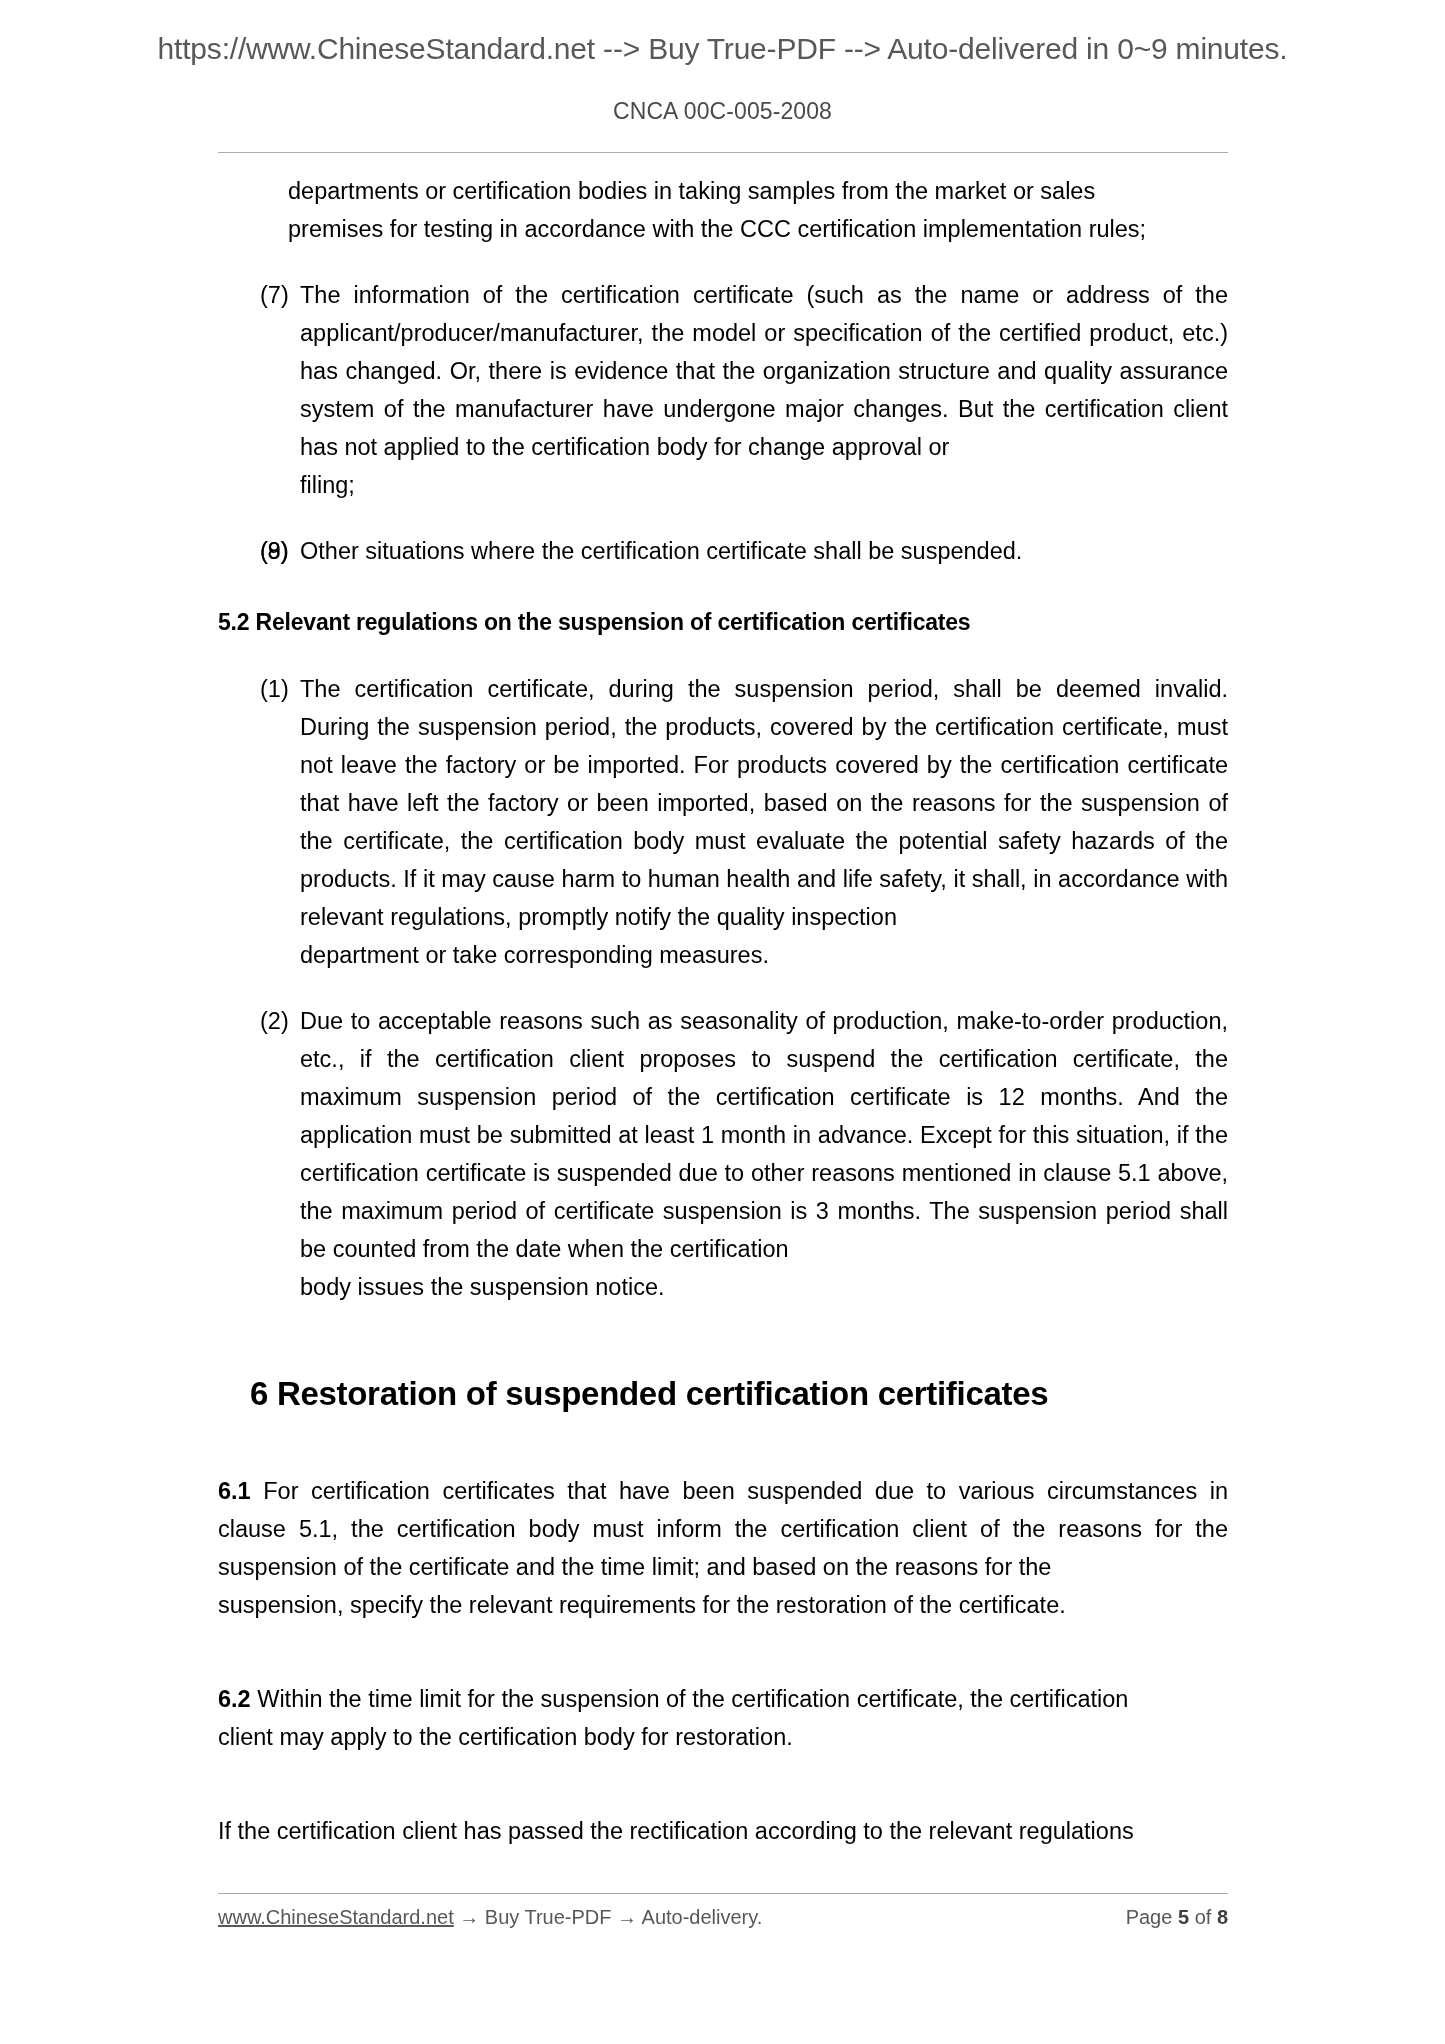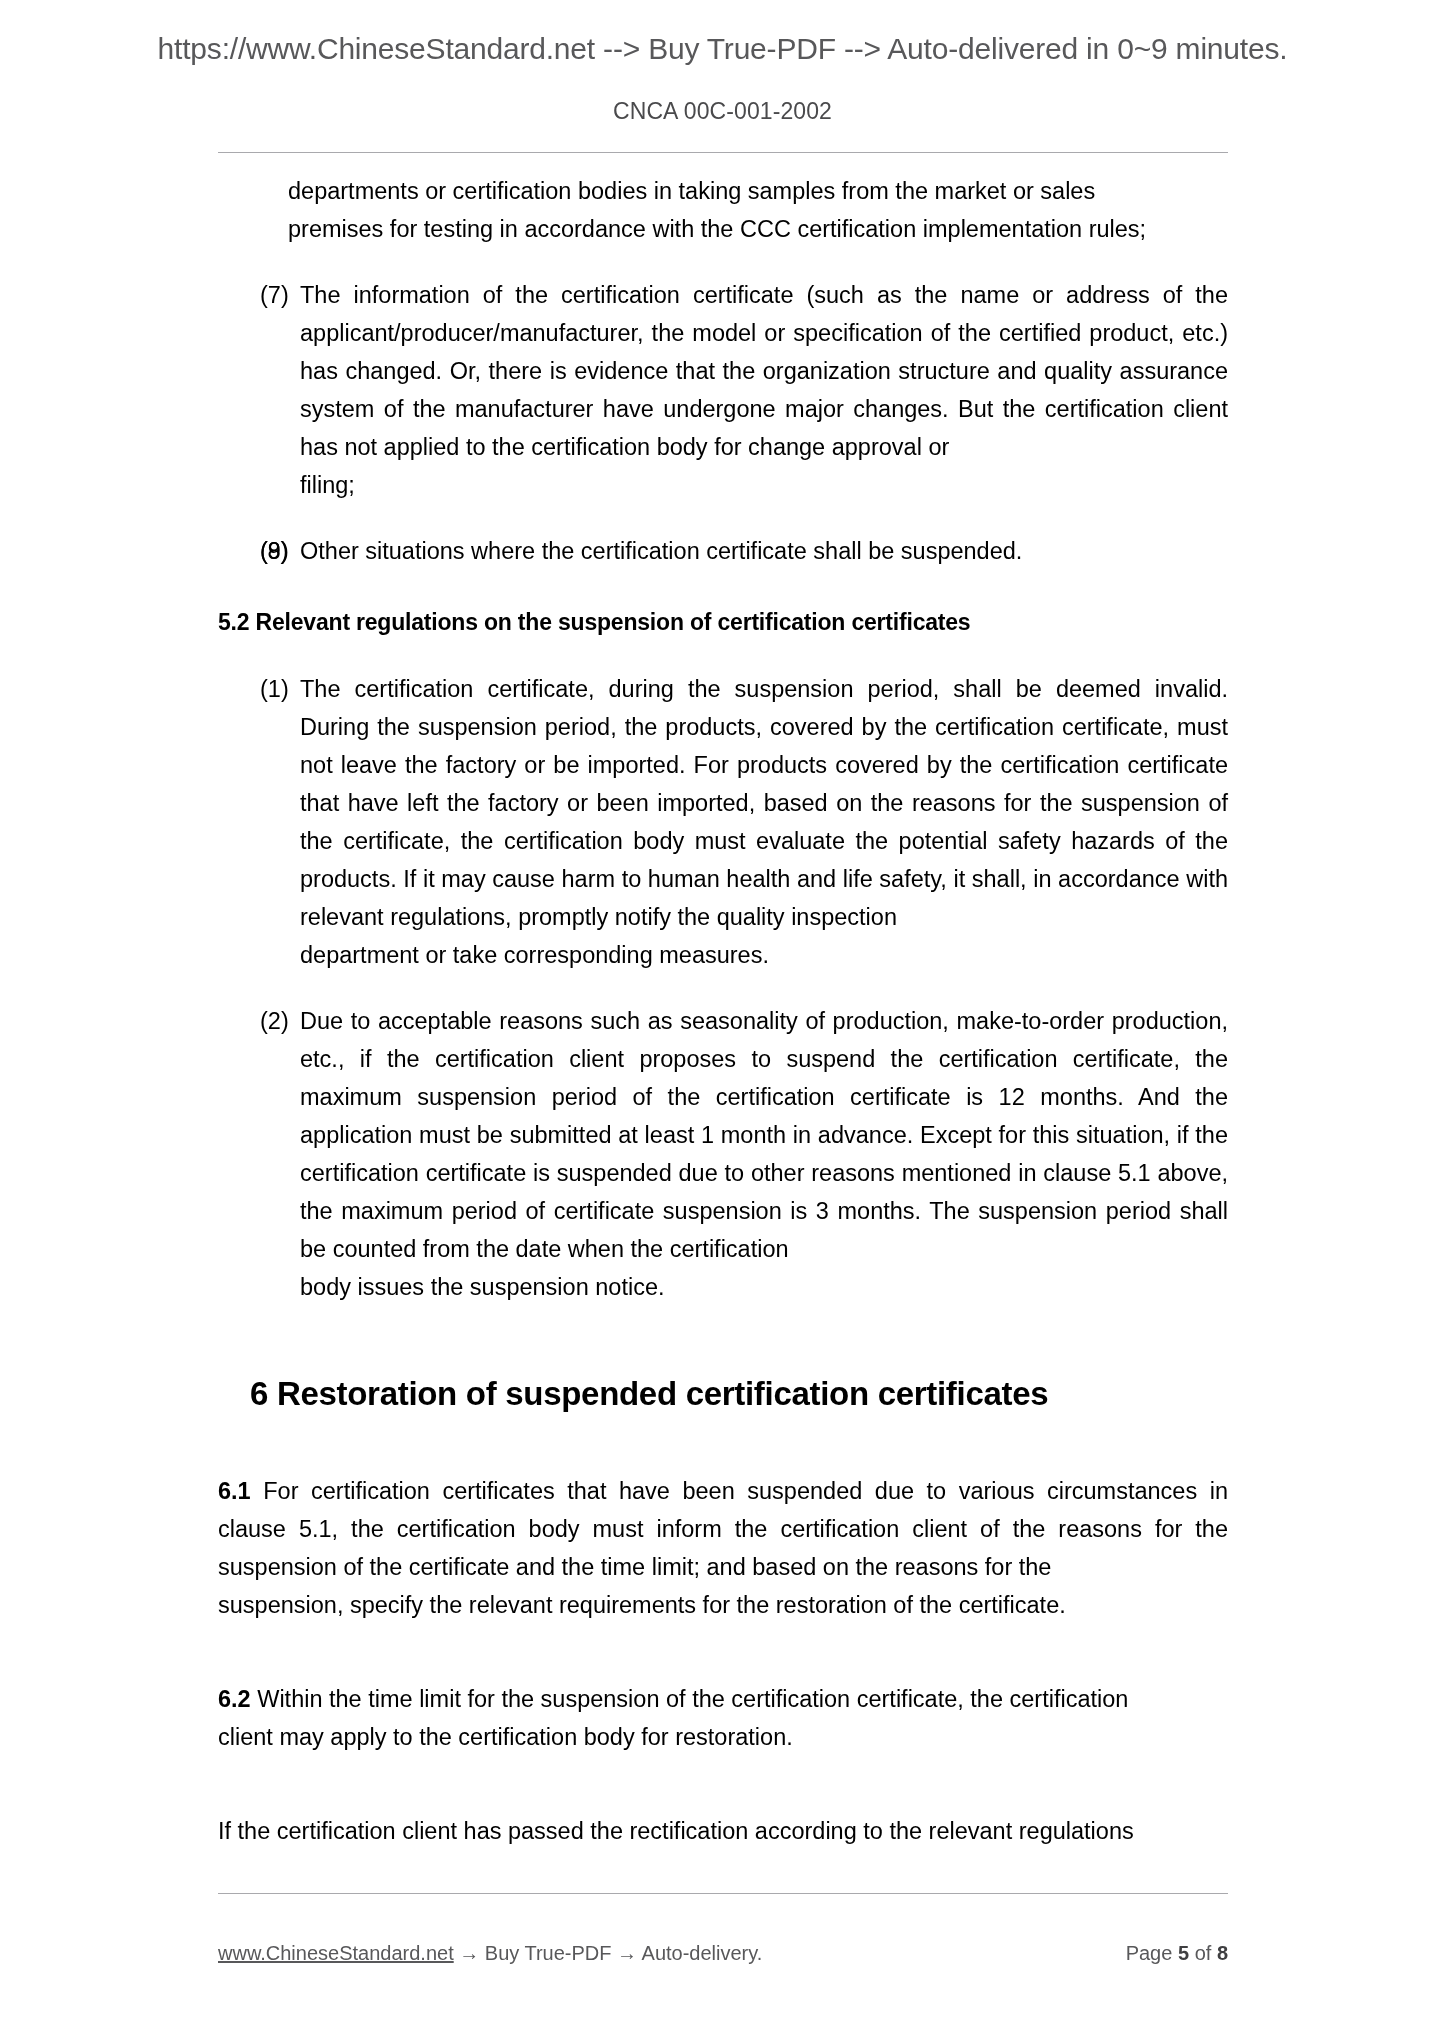--- a/index.html
+++ b/index.html
@@ -156,32 +156,31 @@
     white-space: nowrap;
   }
   .footer-left .url {
     text-decoration: underline;
     color: #58585a;
   }
   .footer-right {
     margin-left: auto;
     white-space: nowrap;
     color: #58585a;
-    margin-top: 36px;
   }
   .footer-right b { font-weight: bold; color: #3f3f41; }
 </style>
 </head>
 <body>
 
 <div class="page">
 
   <div class="promo-header">https://www.ChineseStandard.net --&gt; Buy True-PDF --&gt; Auto-delivered in 0~9 minutes.</div>
 
-  <div class="std-number">CNCA 00C-001-2002</div>
+  <div class="std-number">CNCA 00C-005-2008</div>
 
   <div class="header-rule"></div>
 
   <div class="content">
 
     <p class="cont-para">
       <span>departments or certification bodies in taking samples from the market or sales</span>
       <span class="lastline">premises for testing in accordance with the CCC certification implementation rules;</span>
     </p>
 

